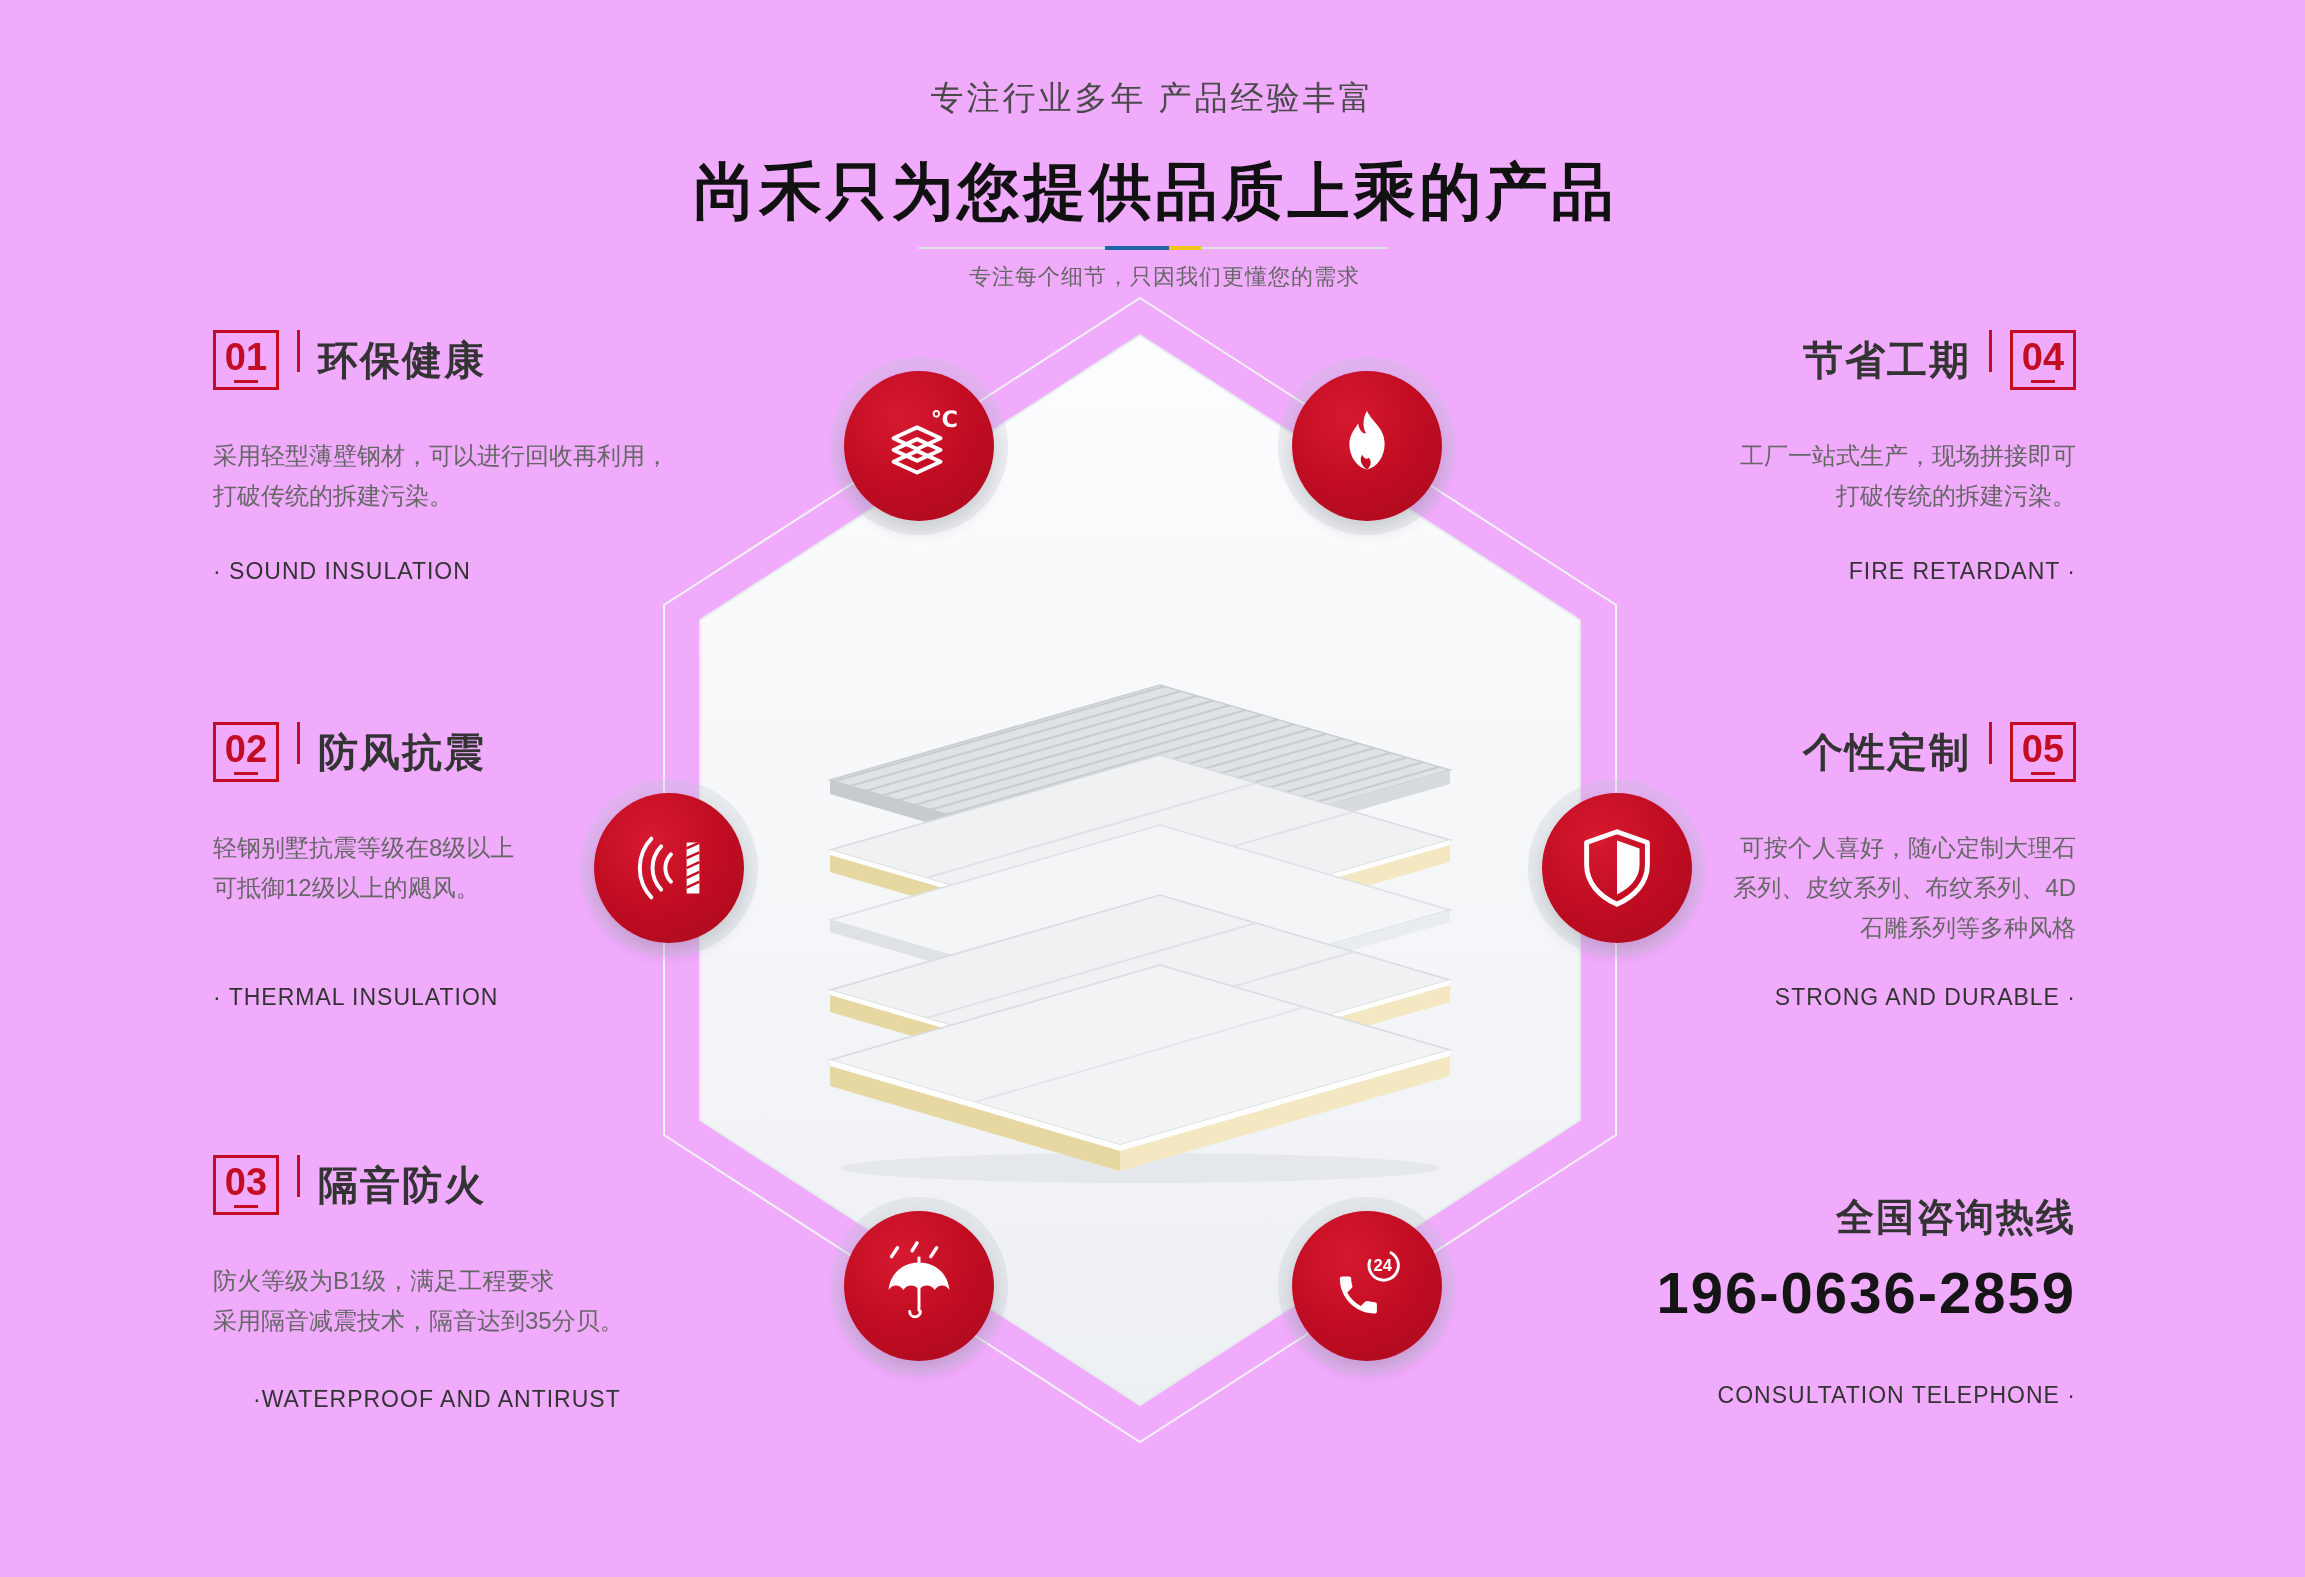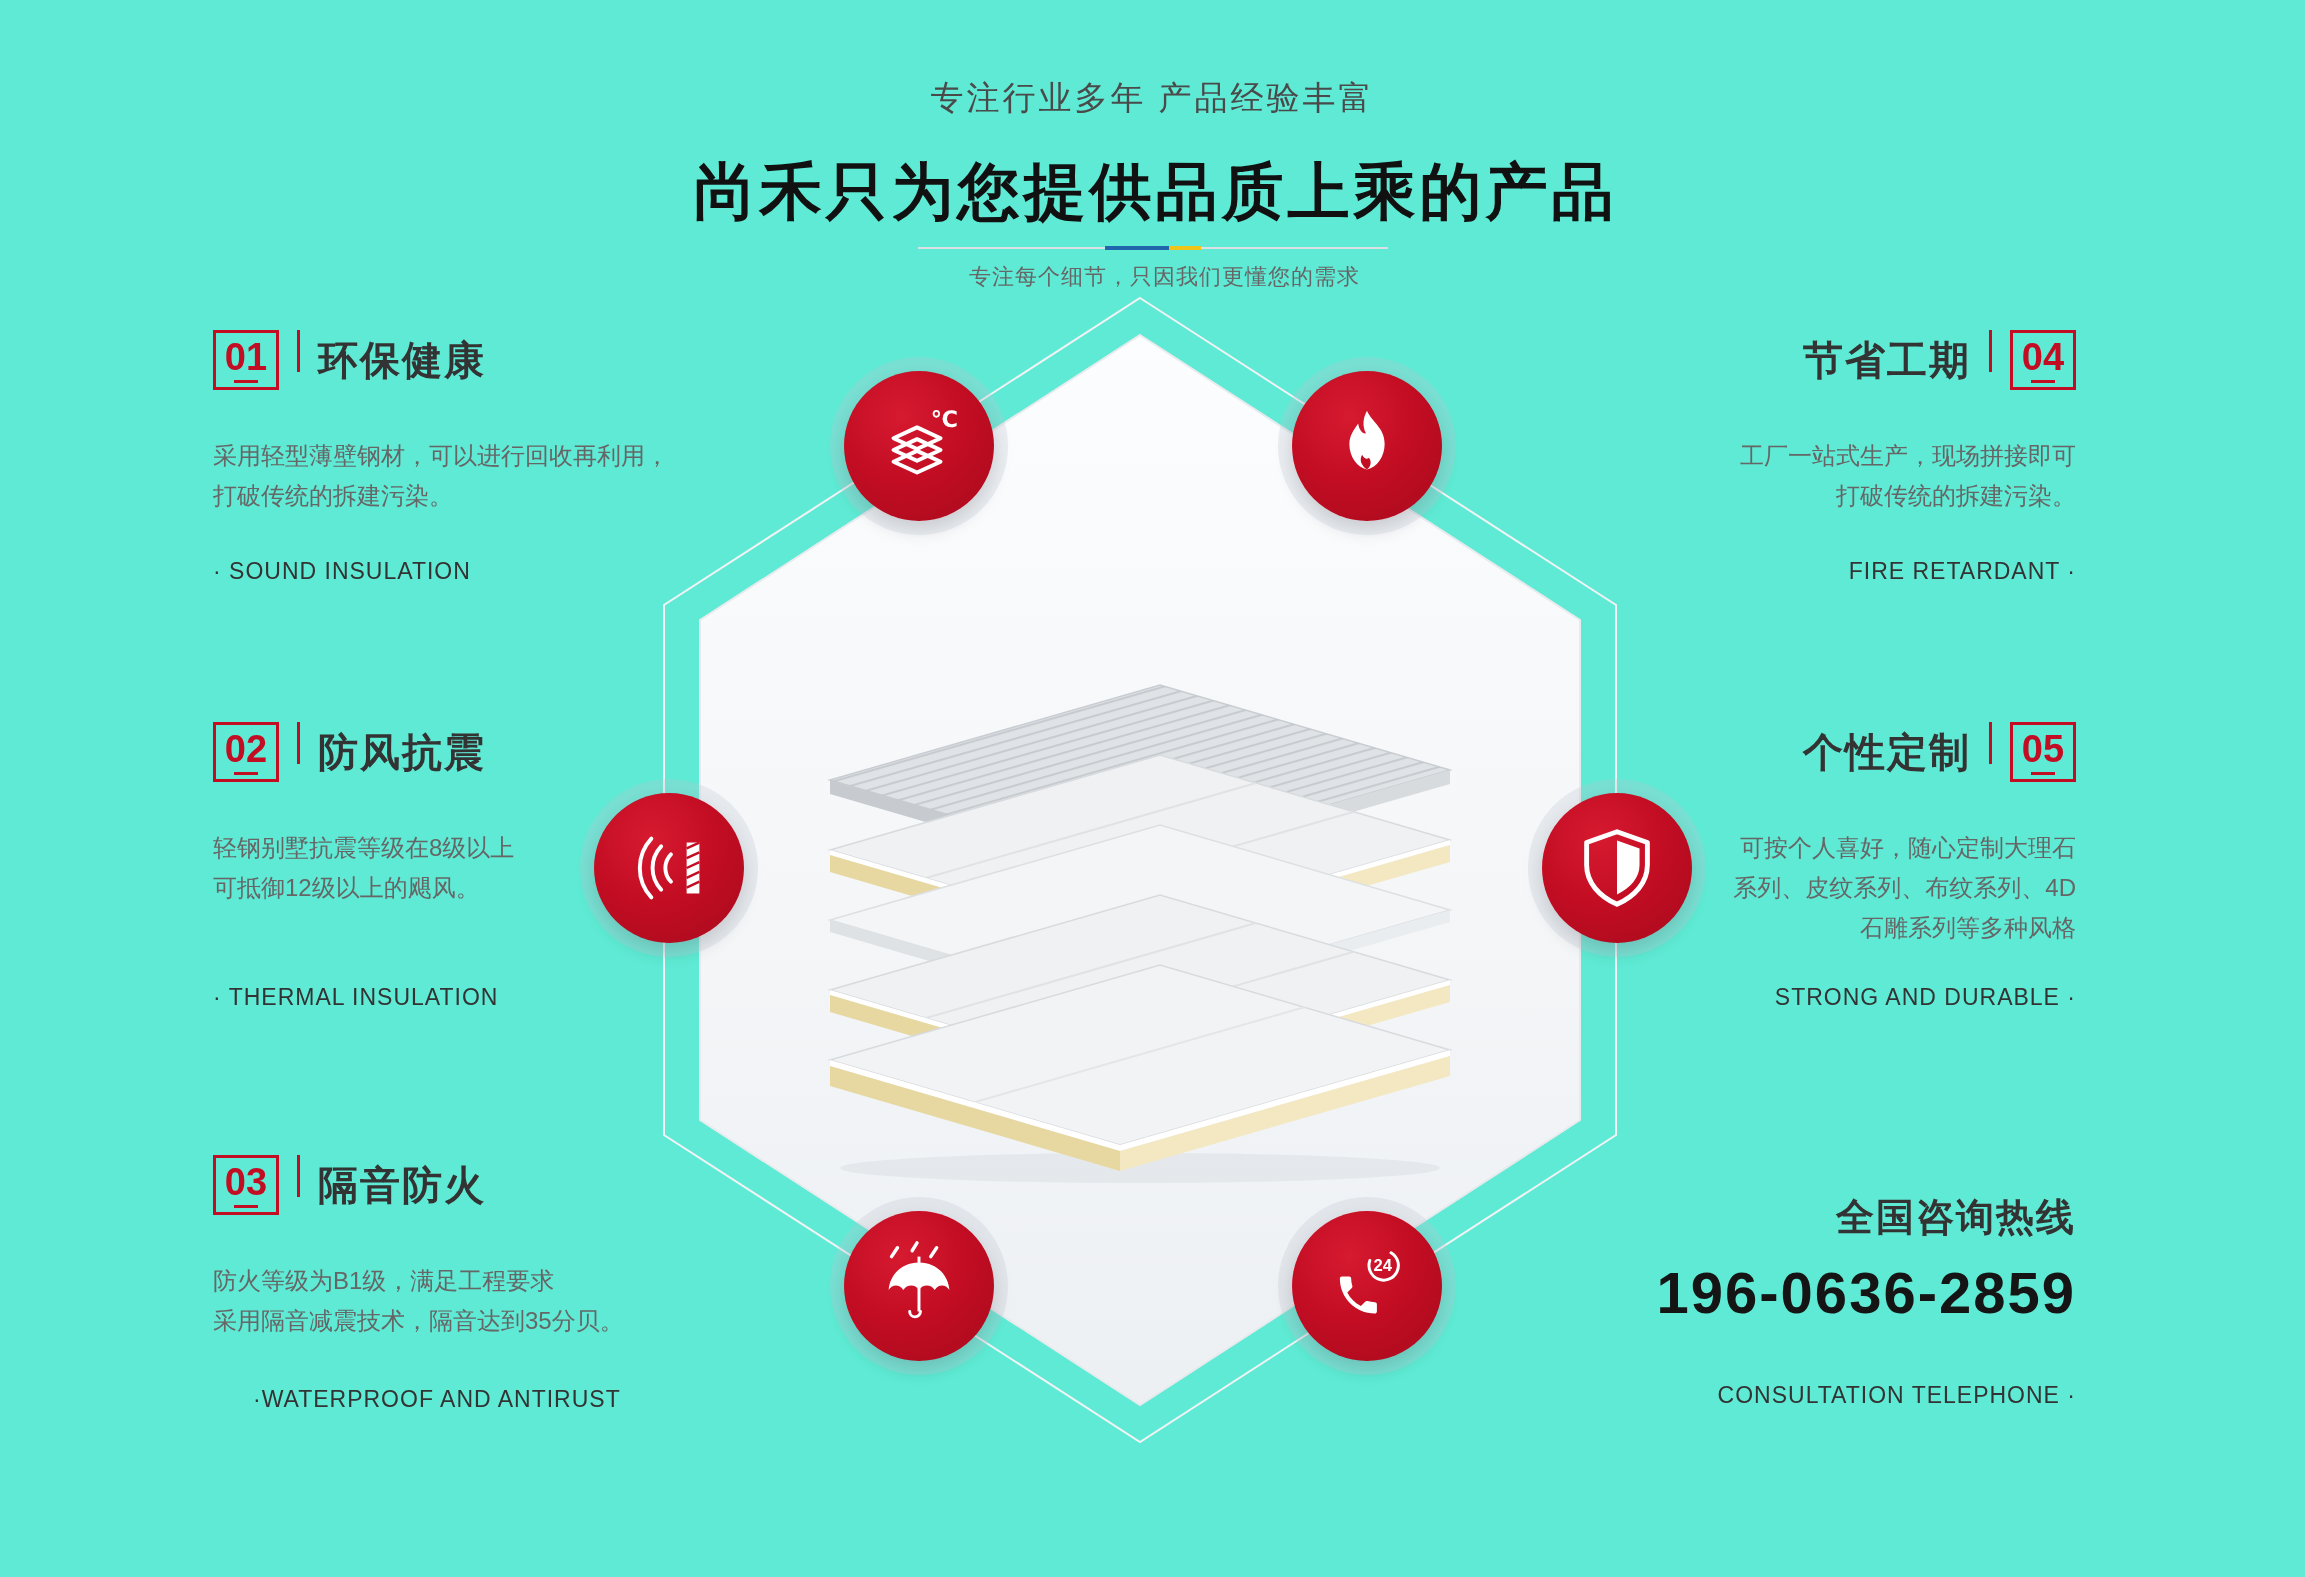--- a/index.html
+++ b/index.html
@@ -1,17 +1,17 @@
 <!DOCTYPE html>
 <html><head>
 <meta charset="utf-8">
 <style>
   * { margin:0; padding:0; box-sizing:border-box; }
   body { font-family:"Liberation Sans","DejaVu Sans",sans-serif; background:#fff; }
-  .page { position:relative; width:2305px; height:1577px; background:#5eead4; overflow:hidden; }
+  .page { position:relative; width:2305px; height:1577px; background:#f0abfc; overflow:hidden; }
 
   
   .tagline { position:absolute; top:76px; left:0; width:100%; text-align:center;
              font-size:33px; color:#4a4a4a; letter-spacing:3px; }
   .main-title { position:absolute; top:150px; left:0; width:100%; text-align:center;
              font-size:62px; font-weight:900; color:#111; letter-spacing:4px;padding-left:6px; }
   .divider { position:absolute; top:247px; left:50%; transform:translateX(-50%);
              width:470px; height:2px; background:#dcdfe3; }
   .divider .accent { position:absolute; left:50%; top:-1px; transform:translateX(-50%);
              height:4px; display:flex; }

